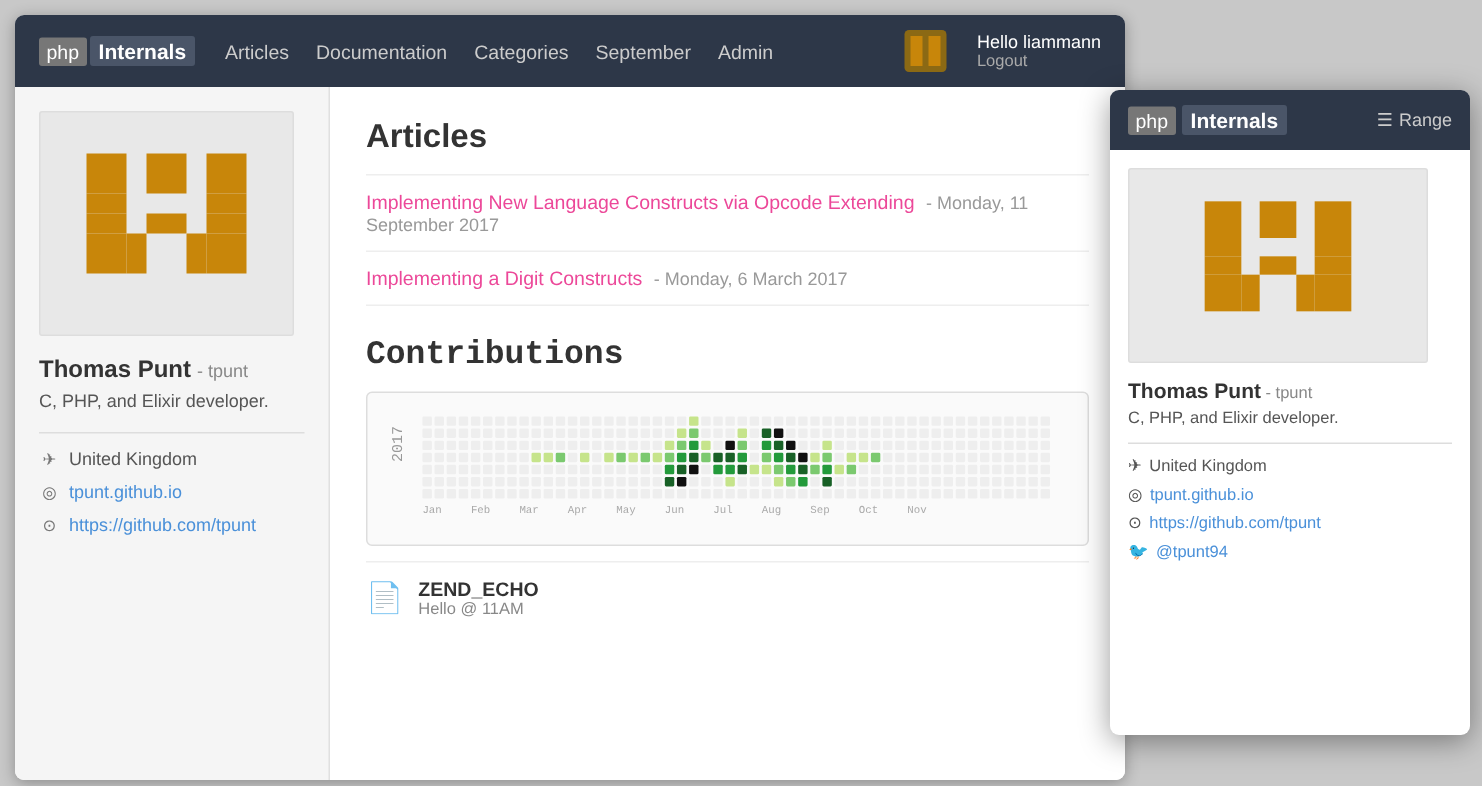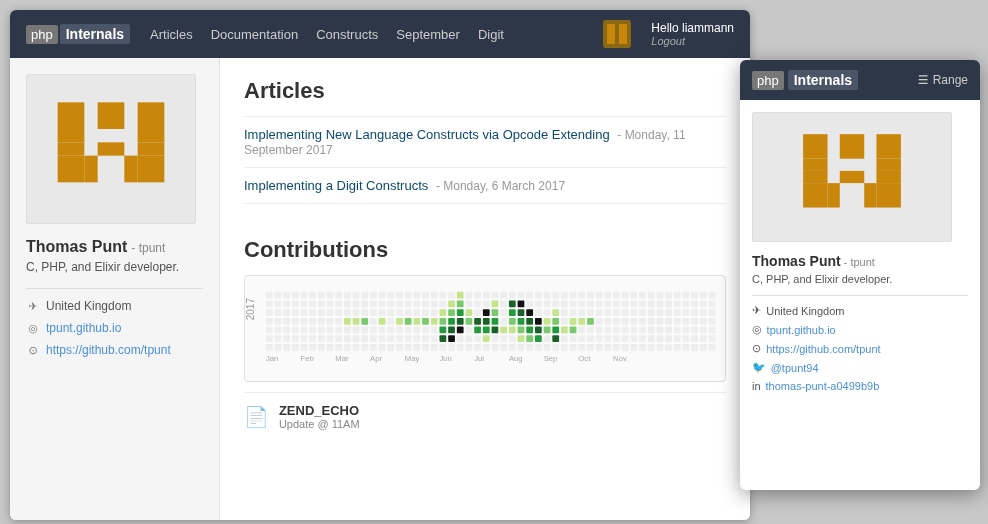--- a/index.html
+++ b/index.html
@@ -88,21 +88,20 @@
       flex-direction: column;
     }
     .user-hello {
       color: #fff;
       font-size: 12px;
     }
     .user-logout {
       color: #aaa;
       font-size: 11px;
       cursor: pointer;
-      font-style: italic;
     }
 
     
     .main-content {
       display: flex;
       height: calc(510px - 48px);
       overflow: hidden;
     }
 
     
@@ -184,38 +183,39 @@
     }
     .articles-list {
       border-top: 1px solid #eee;
     }
     .article-item {
       padding: 10px 0;
       border-bottom: 1px solid #eee;
       font-size: 13px;
     }
     .article-link {
-      color: #0c4a6e;
+      color: #ec4899;
       text-decoration: none;
       cursor: pointer;
     }
     .article-date {
       color: #999;
       font-size: 12px;
       margin-left: 4px;
     }
 
     
     .contributions-section {
-      margin-top: 33px;
+      margin-top: 20px;
+      font-family: Liberation Mono, monospace;
     }
     .contrib-chart {
       border: 1px solid #ddd;
       border-radius: 4px;
-      padding: 12px 0;
+      padding: 12px 16px;
       margin-top: 10px;
       background: #fafafa;
     }
     .chart-inner {
       display: flex;
       align-items: flex-start;
     }
     .chart-year-label {
       font-size: 10px;
       color: #999;
@@ -362,23 +362,23 @@
 <div class="main-window">
 
   <nav class="navbar">
     <div class="navbar-logo">
       <span class="php-badge">php</span>
       <span class="internals-text">Internals</span>
     </div>
     <div class="nav-links">
       <a class="nav-link">Articles</a>
       <a class="nav-link">Documentation</a>
-      <a class="nav-link">Constructs</a>
+      <a class="nav-link">Categories</a>
       <a class="nav-link">September</a>
-      <a class="nav-link">Digit</a>
+      <a class="nav-link">Admin</a>
     </div>
     <div class="nav-user">
       <div class="user-avatar">
         <svg width="28" height="28" viewBox="0 0 7 7">
           <rect x="1" y="1" width="2" height="2" fill="#c8860a"></rect>
           <rect x="4" y="1" width="2" height="2" fill="#c8860a"></rect>
           <rect x="1" y="3" width="2" height="1" fill="#c8860a"></rect>
           <rect x="4" y="3" width="2" height="1" fill="#c8860a"></rect>
           <rect x="1" y="4" width="2" height="2" fill="#c8860a"></rect>
           <rect x="4" y="4" width="2" height="2" fill="#c8860a"></rect>
@@ -848,21 +848,21 @@
               </svg>
             </div>
           </div>
         </div>
       </div>
 
       <div class="file-item">
         <span class="file-icon">📄</span>
         <div>
           <div class="file-name">ZEND_ECHO</div>
-          <div class="file-desc">Update @ 11AM</div>
+          <div class="file-desc">Hello @ 11AM</div>
         </div>
       </div>
     </main>
   </div>
 </div>
 
 <div class="mobile-window">
   <nav class="mobile-navbar">
     <div class="mobile-logo">
       <span class="php-badge">php</span>
@@ -906,19 +906,15 @@
         <a>tpunt.github.io</a>
       </div>
       <div class="mobile-meta-item">
         <span>⊙</span>
         <a>https://github.com/tpunt</a>
       </div>
       <div class="mobile-meta-item">
         <span>🐦</span>
         <a>@tpunt94</a>
       </div>
-      <div class="mobile-meta-item">
-        <span>in</span>
-        <a>thomas-punt-a0499b9b</a>
-      </div>
     </div>
   </div>
 </div>
 
 </body></html>

